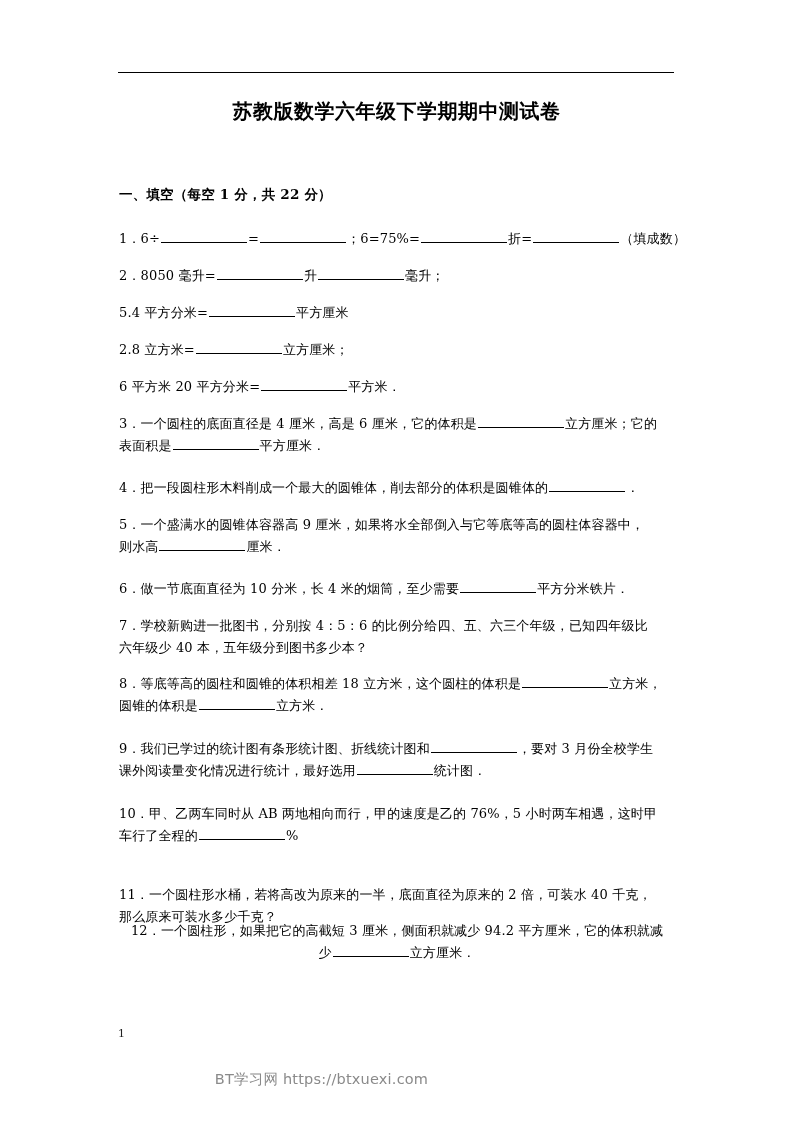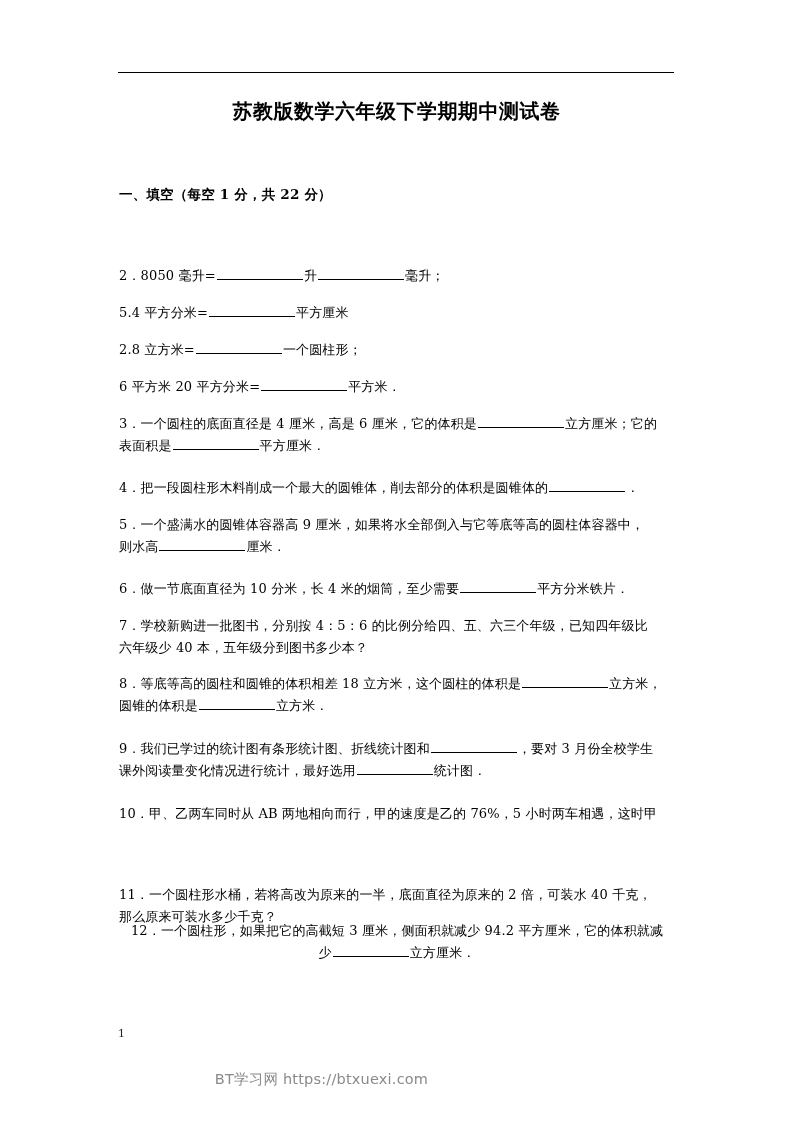--- a/index.html
+++ b/index.html
@@ -100,36 +100,41 @@
 <body>
 
 <div class="page">
 
   <div class="top-rule"></div>
 
   <div class="doc-title">苏教版数学六年级下学期期中测试卷</div>
 
   <div class="section-heading">一、填空（每空 1 分，共 22 分）</div>
 
+  <div class="qblock" style="top:228px;">
+    <div class="qline">
+      <span>1．6÷</span><span class="blank w-l"></span><span>=</span><span class="blank w-l"></span><span>；6=75%=</span><span class="blank w-l"></span><span>折=</span><span class="blank w-l"></span><span>（填成数）</span>
+    </div>
+  </div>
 
   <div class="qblock" style="top:265px;">
     <div class="qline">
       <span>2．8050 毫升=</span><span class="blank w-l"></span><span>升</span><span class="blank w-l"></span><span>毫升；</span>
     </div>
   </div>
 
   <div class="qblock" style="top:302px;">
     <div class="qline">
       <span>5.4 平方分米=</span><span class="blank w-l"></span><span>平方厘米</span>
     </div>
   </div>
 
   <div class="qblock" style="top:339px;">
     <div class="qline">
-      <span>2.8 立方米=</span><span class="blank w-l"></span><span>一个圆柱形；</span>
+      <span>2.8 立方米=</span><span class="blank w-l"></span><span>立方厘米；</span>
     </div>
   </div>
 
   <div class="qblock" style="top:376px;">
     <div class="qline">
       <span>6 平方米 20 平方分米=</span><span class="blank w-l"></span><span>平方米．</span>
     </div>
   </div>
 
   <div class="qblock" style="top:413px;">
@@ -186,20 +191,23 @@
     </div>
     <div class="qline">
       <span>课外阅读量变化情况进行统计，最好选用</span><span class="blank w-m"></span><span>统计图．</span>
     </div>
   </div>
 
   <div class="qblock" style="top:803px;">
     <div class="qline">
       <span>10．甲、乙两车同时从 AB 两地相向而行，甲的速度是乙的 76%，5 小时两车相遇，这时甲</span>
     </div>
+    <div class="qline">
+      <span>车行了全程的</span><span class="blank w-l"></span><span>%</span>
+    </div>
   </div>
 
   <div class="qblock" style="top:884px;">
     <div class="qline">
       <span>11．一个圆柱形水桶，若将高改为原来的一半，底面直径为原来的 2 倍，可装水 40 千克，</span>
     </div>
     <div class="qline">
       <span>那么原来可装水多少千克？</span>
     </div>
   </div>

